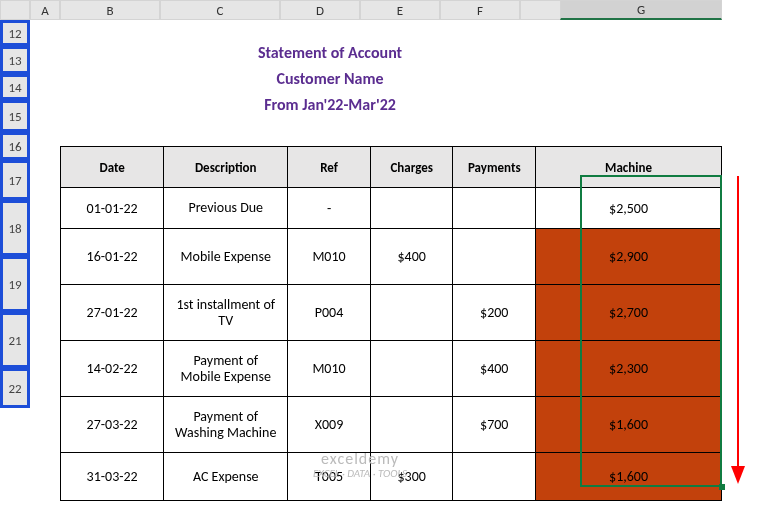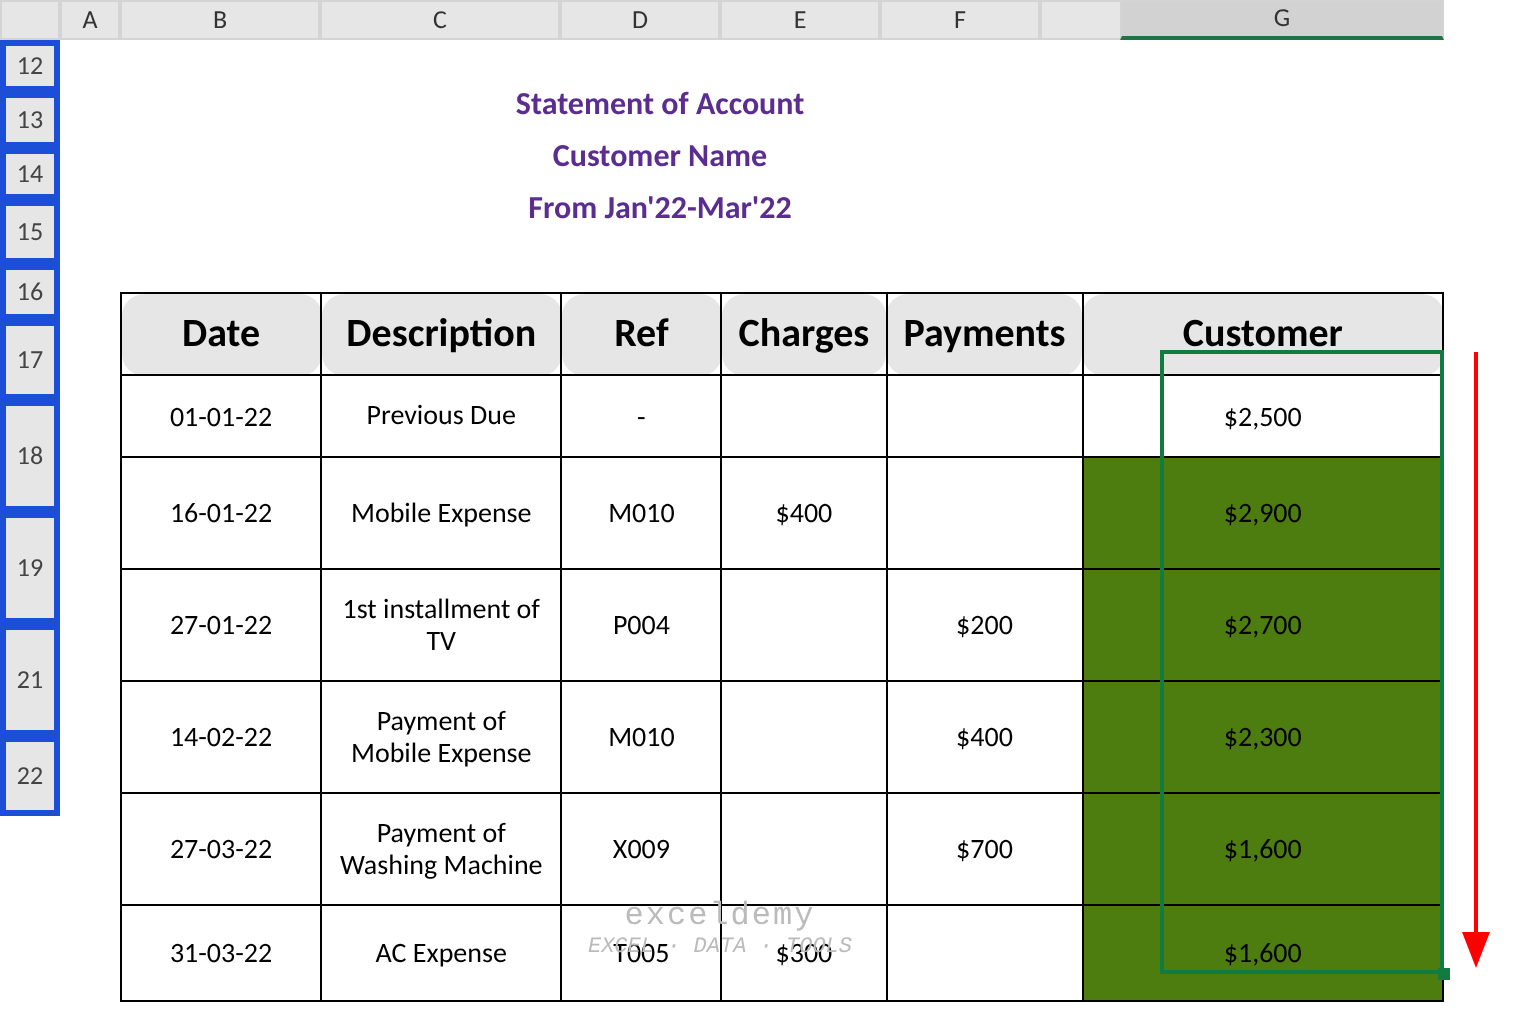--- a/index.html
+++ b/index.html
@@ -62,34 +62,33 @@
   .datatable th, .datatable td {
     border: 1px solid #000;
     padding: 6px 8px;
     text-align: center;
     vertical-align: middle;
     height: 28px;
   }
   .datatable th {
     background: #e7e6e6;
     font-weight: bold;
-    font-size: 20px;
-    border-radius: 11px;
+    font-size: 13px;
   }
   .datatable td {
     font-size: 14px;
   }
   .datatable tbody tr {
     height: 50px;
   }
   .datatable td.desc {
     line-height: 1.1;
   }
   .selrange {
-    background: #4d7c0f;
+    background: #c2410c;
   }
   .selborder {
     position: absolute;
     border: 2px solid #107c41;
     pointer-events: none;
     box-sizing: border-box;
   }
   .fillhandle {
     position: absolute;
     width: 6px;
@@ -120,21 +119,20 @@
     position: absolute;
     left: 290px;
     top: 450px;
     width: 140px;
     text-align: center;
     color: #bbb;
     font-size: 11px;
     line-height: 1.1;
     pointer-events: none;
     font-style: italic;
-    font-family: Liberation Mono, monospace;
   }
   .watermark .wm1 {
     font-size: 16px;
     letter-spacing: 1px;
     font-style: normal;
   }
 </style>
 </head>
 <body>
 
@@ -180,21 +178,21 @@
       <col style="width:40px">
       <col style="width:140px">
   </colgroup>
   <thead>
     <tr>
       <th>Date</th>
       <th>Description</th>
       <th>Ref</th>
       <th>Charges</th>
       <th>Payments</th>
-      <th colspan="2">Customer</th>
+      <th colspan="2">Machine</th>
     </tr>
   </thead>
   <tbody id="tbody">
       <tr style="height: 40px;">
         <td>01-01-22</td>
         <td class="desc">Previous Due</td>
         <td>-</td>
         <td></td>
         <td></td>
         <td colspan="2">$2,500</td>

